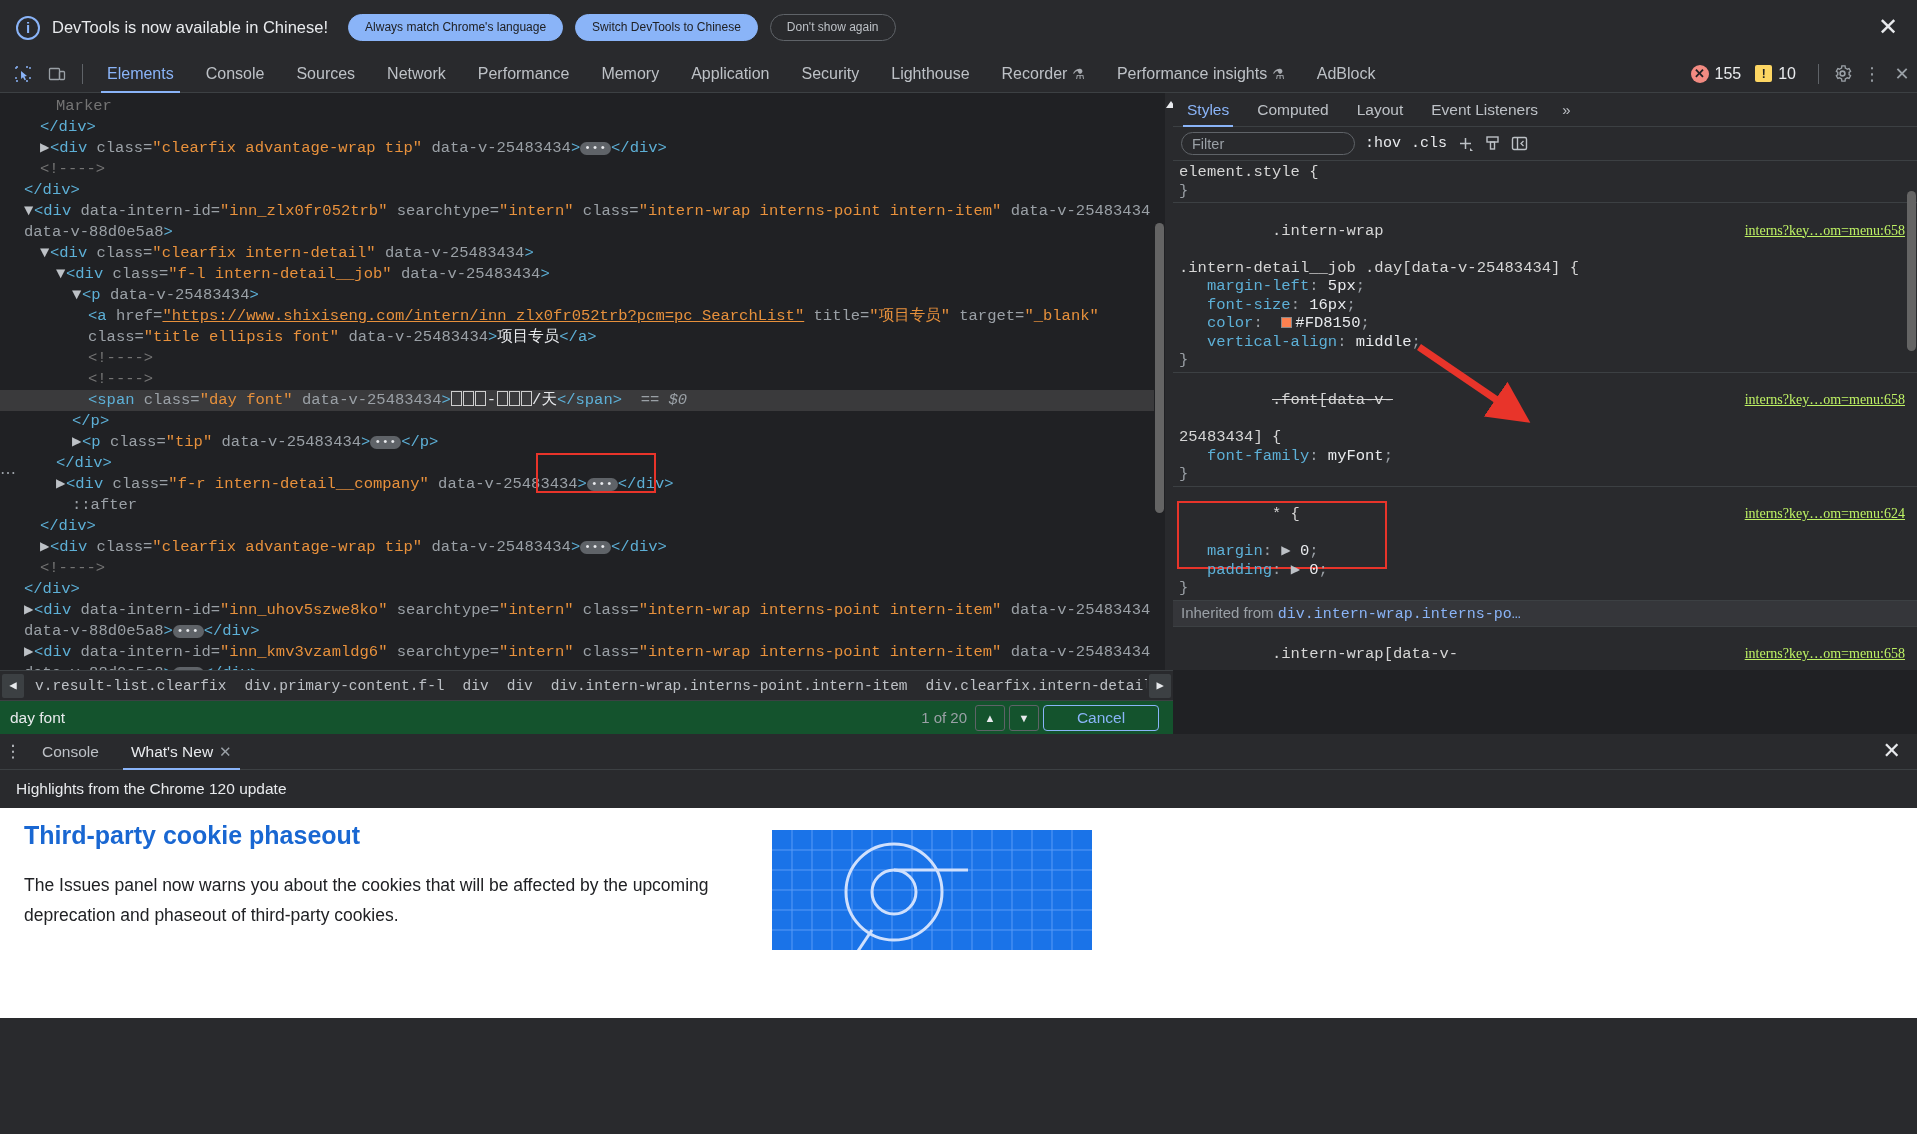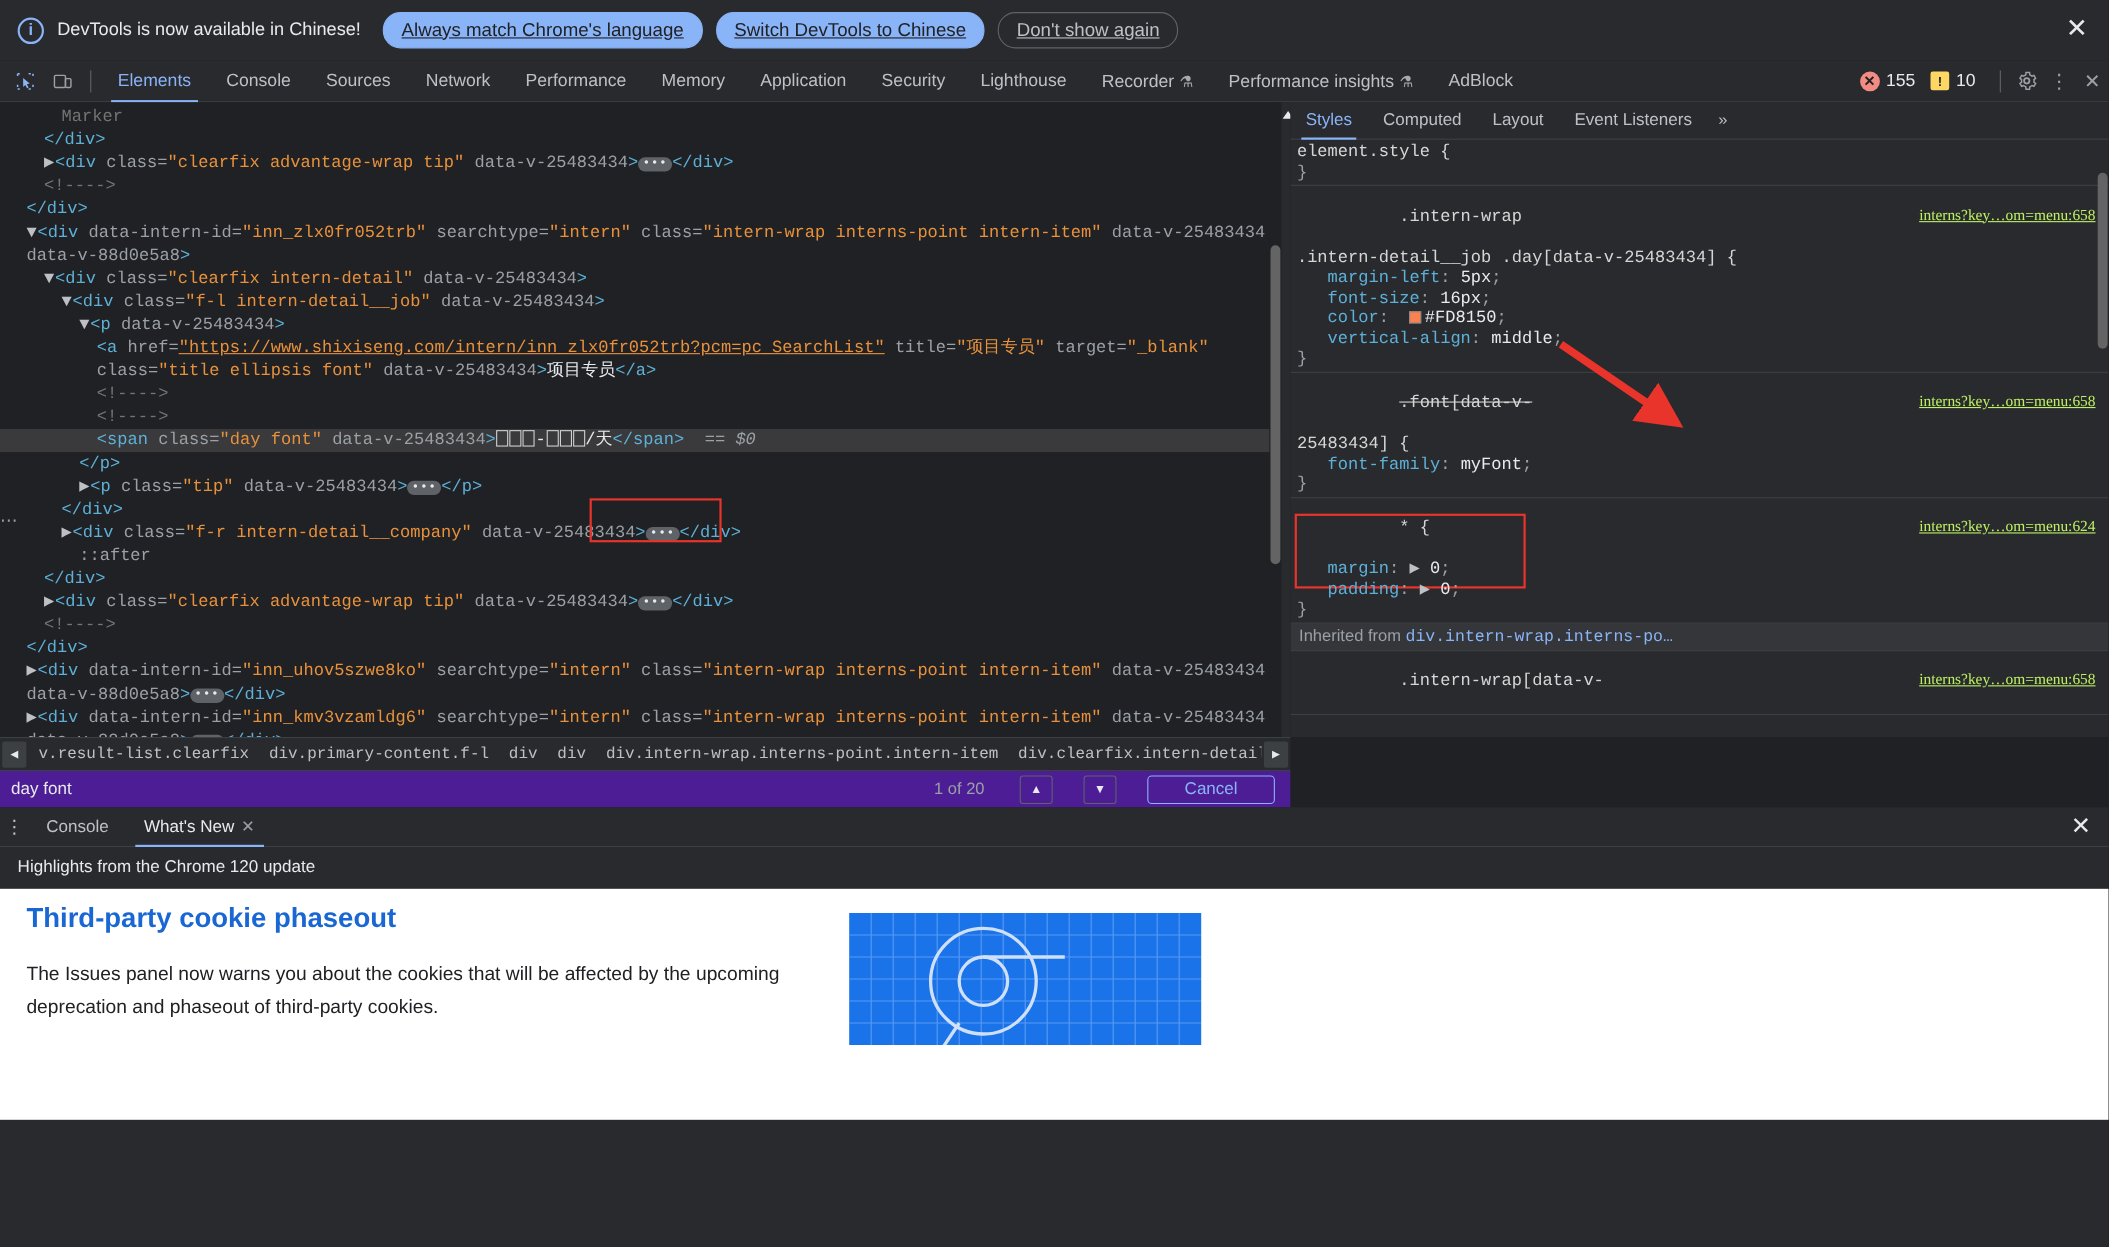--- a/index.html
+++ b/index.html
@@ -18,22 +18,22 @@
     padding:0 16px; position:relative;
   }
   #notif .info-ic {
     width:24px;height:24px;border-radius:50%;
     border:2px solid #8ab4f8; color:#8ab4f8;
     display:flex;align-items:center;justify-content:center;
     font-size:15px; font-weight:bold; flex:none;
   }
   #notif .msg { font-size:16.5px; color:#e8eaed; margin-right:8px; }
   .pill {
-    border-radius:16px; padding:6px 16px; font-size:17px;
-    cursor:pointer; white-space:nowrap; line-height:1.15;text-decoration:underline;
+    border-radius:16px; padding:6px 16px; font-size:12px;
+    cursor:pointer; white-space:nowrap; line-height:1.15;
   }
   .pill.primary { background:#8ab4f8; color:#202124; border:1px solid #8ab4f8; }
   .pill.ghost { background:transparent; color:#bdc1c6; border:1px solid #5f6368; }
   #notif .closex {
     position:absolute; right:18px; top:50%; transform:translateY(-50%);
     width:22px;height:22px; cursor:pointer; color:#e8eaed;
     font-size:24px; line-height:20px; text-align:center; font-weight:300;
   }
 
   
@@ -169,22 +169,22 @@
     height:30px; background:#292a2d; display:flex; align-items:center;
     border-top:1px solid #3c4043; font-family:"Liberation Mono",monospace; font-size:14.5px;
     overflow:hidden; width:1173px;
   }
   .cb-arrow { width:22px;height:24px;margin:0 2px;background:#3c4043;color:#e8eaed;
     display:flex;align-items:center;justify-content:center;cursor:pointer;font-size:12px;border-radius:2px;}
   .crumb { padding:0 9px; color:#bdc1c6; cursor:pointer; white-space:nowrap; height:30px;line-height:30px;}
 
   
   #searchbar {
-    height:34px; background:#4c1d95; display:flex;align-items:center;
-    border-top:1px solid #3c4043; width:1173px;gap:24px;
+    height:34px; background:#14532d; display:flex;align-items:center;
+    border-top:1px solid #3c4043; width:1173px;
   }
   #search-input {
     flex:1; background:transparent;border:none;outline:none;color:#e8eaed;
     font-size:15.5px; padding:0 10px; font-family:"Liberation Sans",sans-serif;
   }
   #match-count { color:#9aa0a6; font-size:15px; padding-right:8px; }
   .nav-btn { width:30px;height:26px;border:1px solid #5f6368;border-radius:3px;
     display:flex;align-items:center;justify-content:center;color:#e8eaed;cursor:pointer;margin-right:4px;font-size:11px;}
   #cancel-btn {
     width:116px;height:26px;border:1px solid #8ab4f8;border-radius:4px;color:#8ab4f8;
@@ -318,20 +318,44 @@
 
   <div id="side">
     <div id="side-tabs">
       <div class="stab sel"><span>Styles</span></div>
       <div class="stab"><span>Computed</span></div>
       <div class="stab"><span>Layout</span></div>
       <div class="stab"><span>Event Listeners</span></div>
       <div class="chev2">»</div>
     </div>
 
+    <div id="filter-row">
+      <input id="filter-input" placeholder="Filter" style="">
+      <div class="fr-btn">:hov</div>
+      <div class="fr-btn">.cls</div>
+      <div class="fr-ic">
+        <svg width="17" height="17" viewBox="0 0 17 17">
+            <path d="M8.5 3v11M3 8.5h11" stroke="#bdc1c6" stroke-width="1.5"></path>
+            <path d="M13 13l3 3h-3z" fill="#bdc1c6"></path>
+          </svg>
+      </div>
+      <div class="fr-ic">
+        <svg width="17" height="17" viewBox="0 0 17 17">
+            <rect x="3" y="2" width="11" height="5" stroke="#bdc1c6" fill="none" stroke-width="1.4"></rect>
+            <rect x="6.5" y="7" width="4" height="7" stroke="#bdc1c6" fill="none" stroke-width="1.4"></rect>
+          </svg>
+      </div>
+      <div class="fr-ic">
+        <svg width="17" height="17" viewBox="0 0 17 17">
+            <rect x="1.5" y="2.5" width="14" height="12" rx="1.5" stroke="#bdc1c6" fill="none" stroke-width="1.4"></rect>
+            <path d="M6.5 2.5v12" stroke="#bdc1c6" stroke-width="1.4"></path>
+            <path d="M12.5 6l-2.5 2.5L12.5 11" stroke="#bdc1c6" stroke-width="1.3" fill="none"></path>
+          </svg>
+      </div>
+    </div>
 
     <div id="side-body">
 
       <div class="rulebox">
         <div class="cssline"><span class="sel-name">element.style {</span></div>
         <div class="cssline">}</div>
       </div>
 
       <div class="rulebox">
         <div class="cssline">

